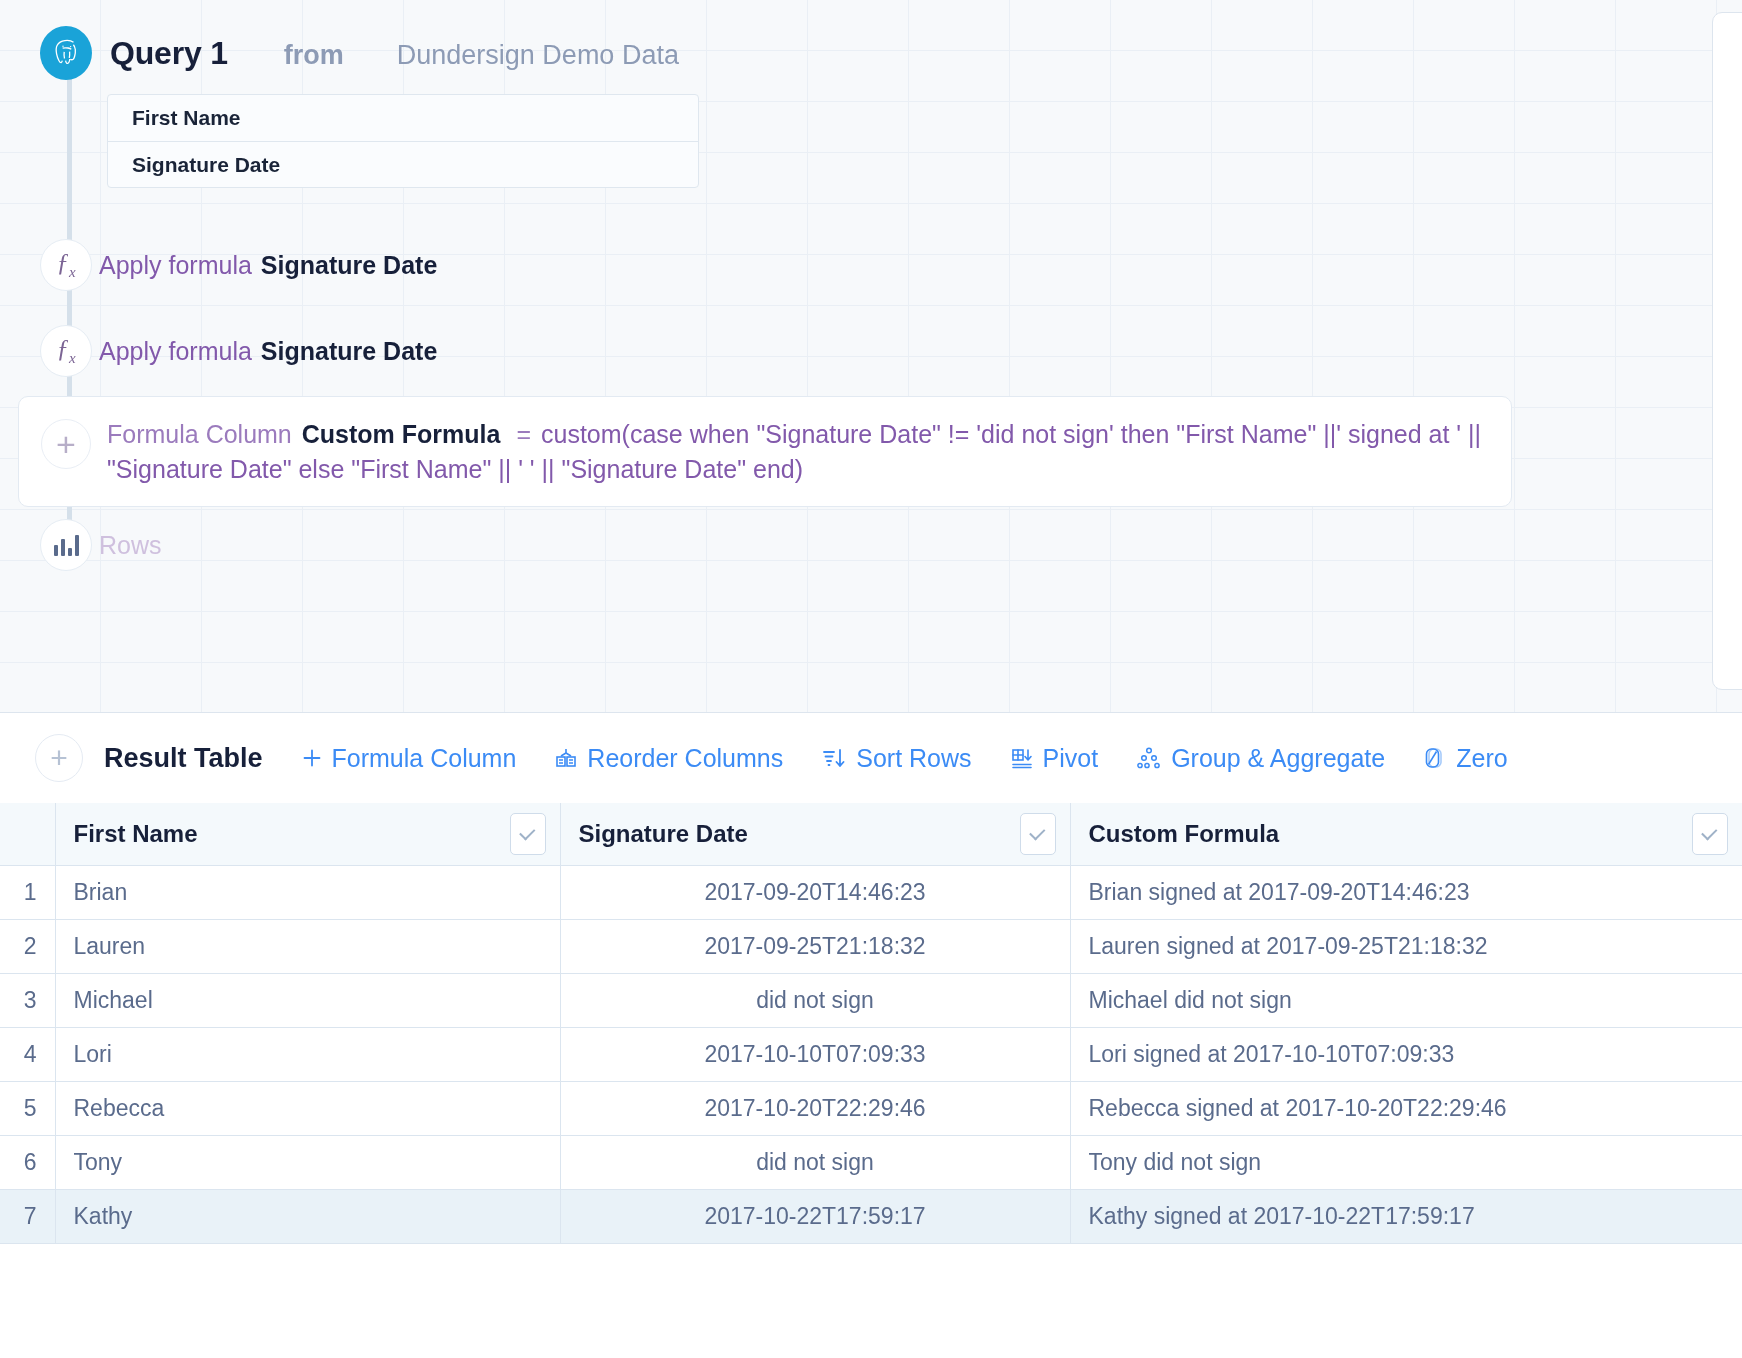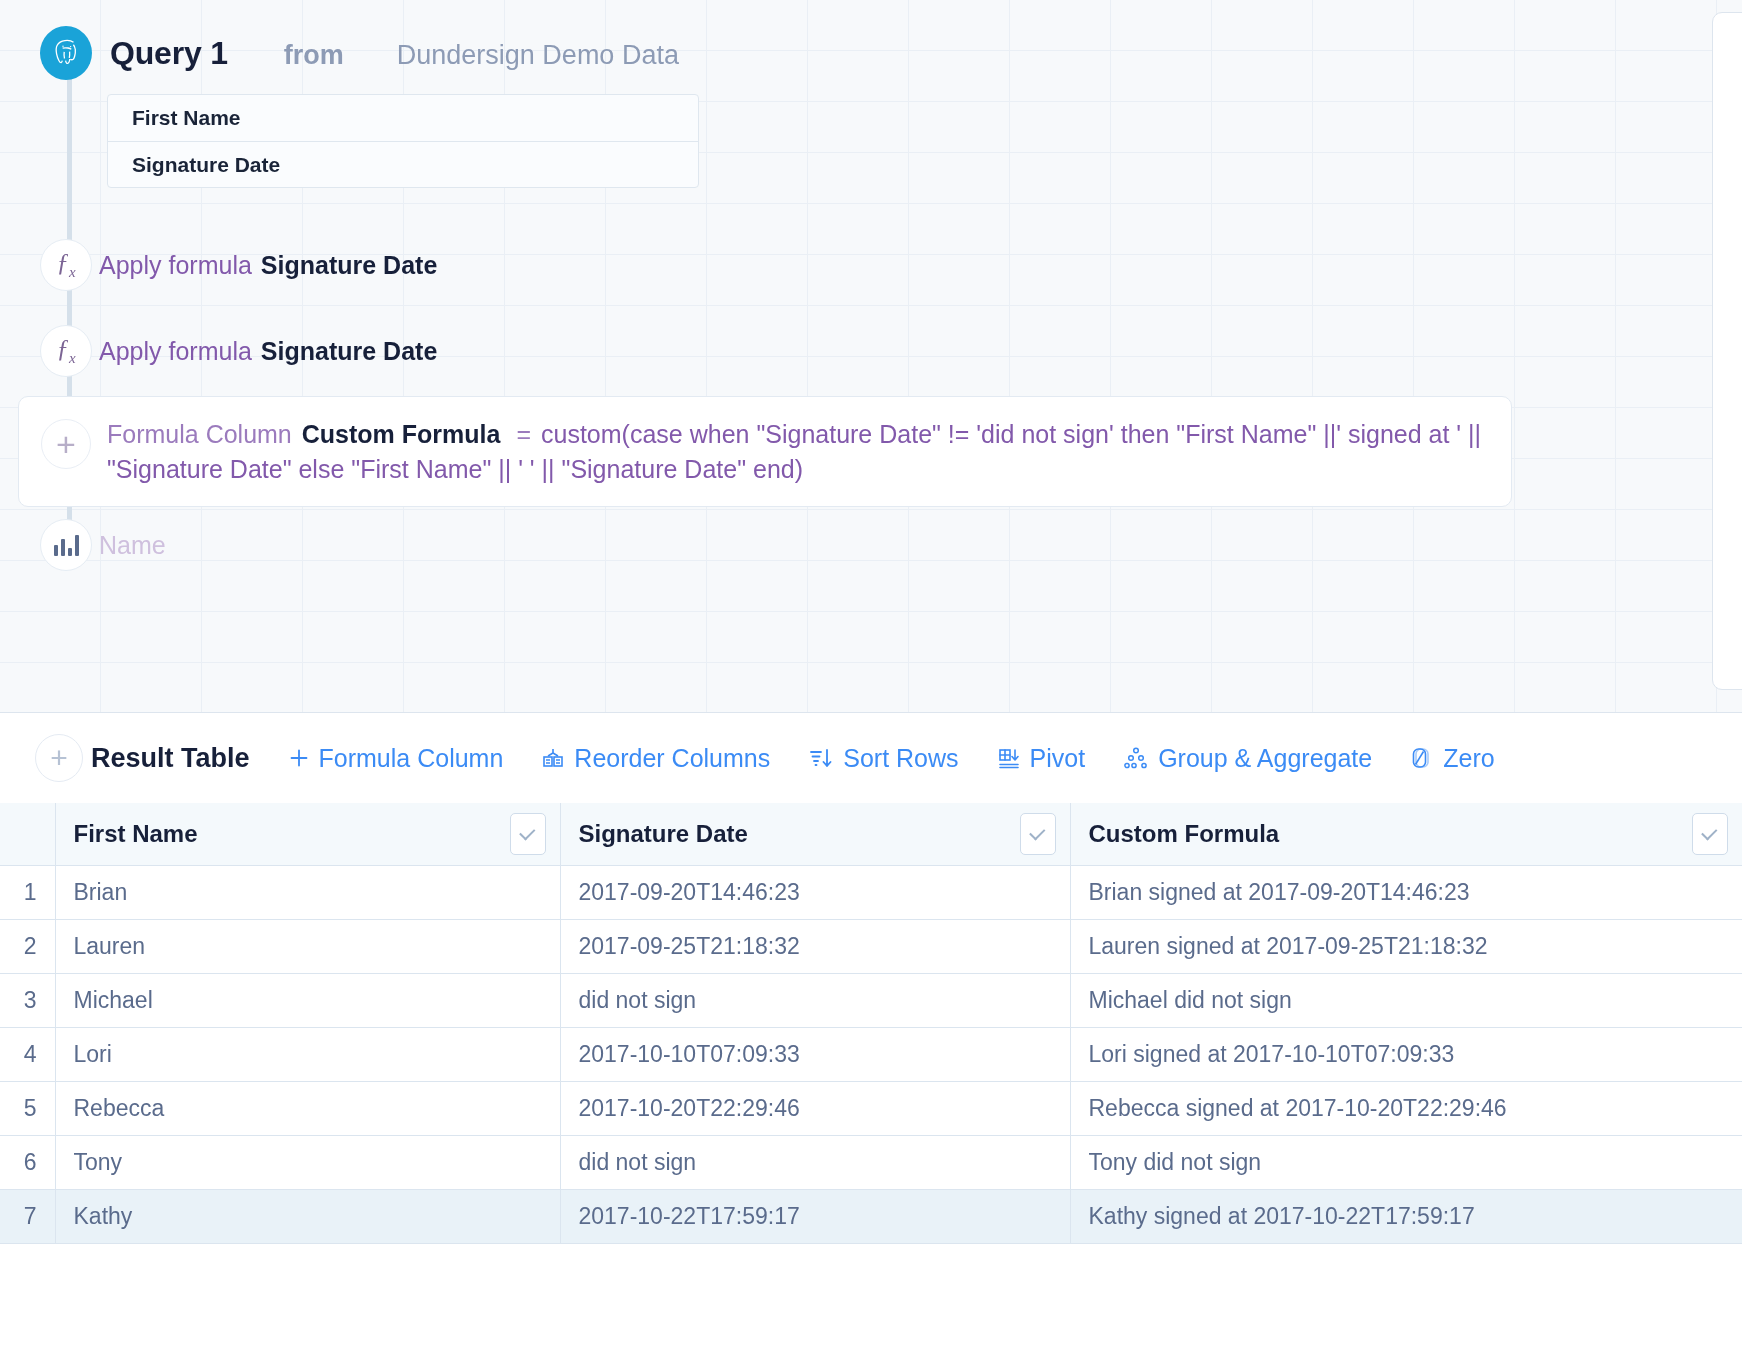--- a/index.html
+++ b/index.html
@@ -265,21 +265,21 @@
     flex: 0 0 auto;
   }
   #result-add-btn .plus-glyph {
     font-size: 30px;
     color: #b6c2d4;
   }
   #result-title {
     font-size: 27px;
     font-weight: bold;
     color: #17203a;
-    margin-left: 8px;
+    margin-left: 21px;
     flex: 0 0 auto;
   }
   .tool-btn {
     display: flex;
     align-items: center;
     margin-left: 38px;
     color: #3b8bf5;
     font-size: 25px;
     flex: 0 0 auto;
   }
@@ -357,21 +357,21 @@
     background: #ffffff;
     border-left: none;
   }
   th.rownum-head {
     width: 55px;
     background: #f4f9fc;
     border-left: none;
   }
   tr.row-highlight td { background: #e9f2f8; }
   .col-first  { width: 505px; }
-  .col-second { width: 510px; }
+  .col-second { width: 510px; text-align: center; }
   .col-third  { width: 672px; }
 </style>
 </head>
 <body>
 
 <div id="pipeline-panel">
 
   <div id="pipeline-spine"></div>
 
   <div id="query-header">
@@ -428,21 +428,21 @@
 
   <div class="step-row" style="top:517px;">
     <div class="step-bubble">
       <div class="bar-icon">
         <i style="height:11px;"></i>
         <i style="height:17px;"></i>
         <i style="height:8px;"></i>
         <i style="height:21px;"></i>
       </div>
     </div>
-    <div class="step-label lbl-muted">Name</div>
+    <div class="step-label lbl-muted">Rows</div>
   </div>
 
   <div id="right-panel"></div>
 </div>
 
 <div id="result-section">
 
   <div id="result-toolbar">
 
     <div id="result-add-btn">

